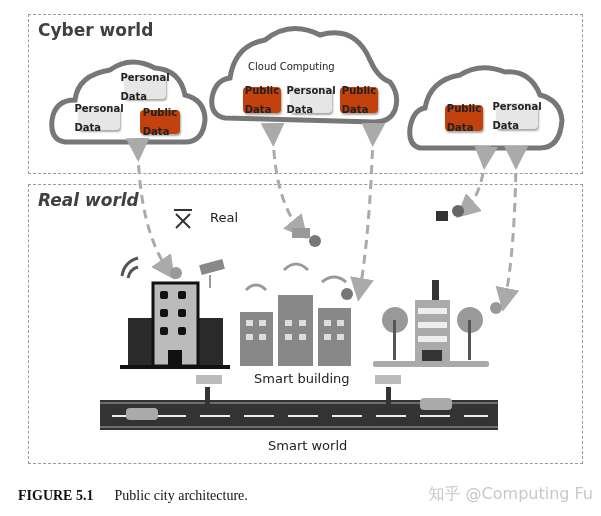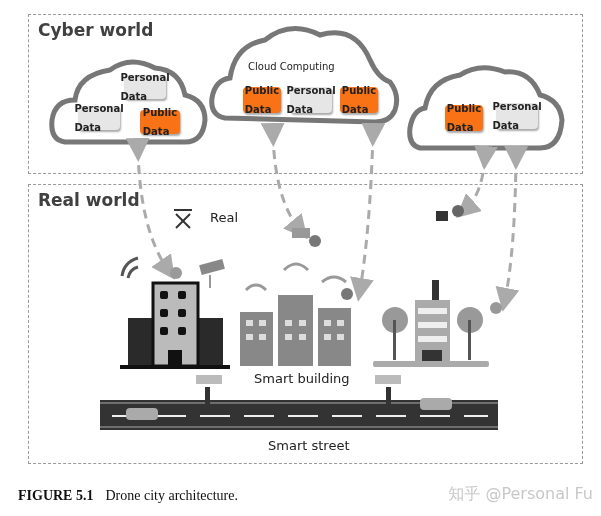--- a/index.html
+++ b/index.html
@@ -1,33 +1,33 @@
 <!DOCTYPE html>
 <html><head>
 <meta charset="utf-8">
 <style>
   html,body{margin:0;padding:0;background:#fff;}
   body{width:601px;height:516px;position:relative;overflow:hidden;font-family:"DejaVu Sans",sans-serif;}
   .region{position:absolute;border:1.5px dashed #9a9a9a;box-sizing:border-box;}
   .region-title{position:absolute;font-weight:bold;font-size:17px;color:#404040;font-family:"DejaVu Sans",sans-serif;}
   .box{position:absolute;background:#e6e6e6;border-radius:4px;box-shadow:1px 2px 2px #aaa;font-size:10px;font-weight:bold;color:#222;text-align:left;line-height:19px;display:flex;align-items:center;justify-content:center;white-space:pre-line;}
-  .box.public{background:#f97316;}
+  .box.public{background:#c2410c;}
   .label{position:absolute;font-size:13px;color:#222;white-space:nowrap;}
   .caption{position:absolute;left:18px;top:488px;font-family:"Liberation Serif",serif;font-size:14px;color:#111;}
-  .caption b{font-weight:bold;margin-right:12px;}
+  .caption b{font-weight:bold;margin-right:21px;}
   .watermark{position:absolute;right:8px;top:484px;font-size:16px;color:#c8c8c8;white-space:nowrap;}
   svg{position:absolute;left:0;top:0;}
 </style>
 </head>
 <body>
 
 <div class="region" style="left:28px;top:14px;width:555px;height:160px;"></div>
 <div class="region-title" style="left:38px;top:20px;">Cyber world</div>
 <div class="region" style="left:28px;top:184px;width:555px;height:280px;"></div>
-<div class="region-title" style="left:38px;top:190px;">Real world</div>
+<div class="region-title" style="left:38px;top:190px;font-style:italic;">Real world</div>
 
 <svg width="601" height="516">
   <defs>
     <marker id="arr" markerWidth="8" markerHeight="8" refX="4" refY="4" orient="auto">
       <path d="M0,0 L8,4 L0,8 Z" fill="#aaa"></path>
     </marker>
   </defs>
 
   <path d="M65,142 Q50,140 52,120 Q55,100 75,100 Q78,75 110,70 Q130,55 155,68 Q180,70 185,95 Q205,100 205,120 Q203,142 185,142 Z" fill="#fff" stroke="#777" stroke-width="5"></path>
   <path d="M225,118 Q210,115 212,98 Q215,80 230,78 Q235,45 265,40 Q290,20 320,35 Q355,25 370,60 Q378,78 390,82 Q400,95 395,110 Q390,122 375,122 Z" fill="#fff" stroke="#777" stroke-width="5"></path>
@@ -159,16 +159,16 @@
 <div class="box public" style="left:340px;top:87px;width:38px;height:26px;">Public
 Data</div>
 
 <div class="box public" style="left:445px;top:105px;width:38px;height:26px;">Public
 Data</div>
 <div class="box" style="left:496px;top:103px;width:42px;height:26px;">Personal
 Data</div>
 
 <div class="label" style="left:210px;top:210px;">Real</div>
 <div class="label" style="left:254px;top:371px;">Smart building</div>
-<div class="label" style="left:268px;top:438px;">Smart street</div>
+<div class="label" style="left:268px;top:438px;">Smart world</div>
 
-<div class="caption"><b>FIGURE 5.1</b><span>Drone city architecture.</span></div>
-<div class="watermark">知乎 @Personal Fu</div>
+<div class="caption"><b>FIGURE 5.1</b><span>Public city architecture.</span></div>
+<div class="watermark">知乎 @Computing Fu</div>
 
 </body></html>

